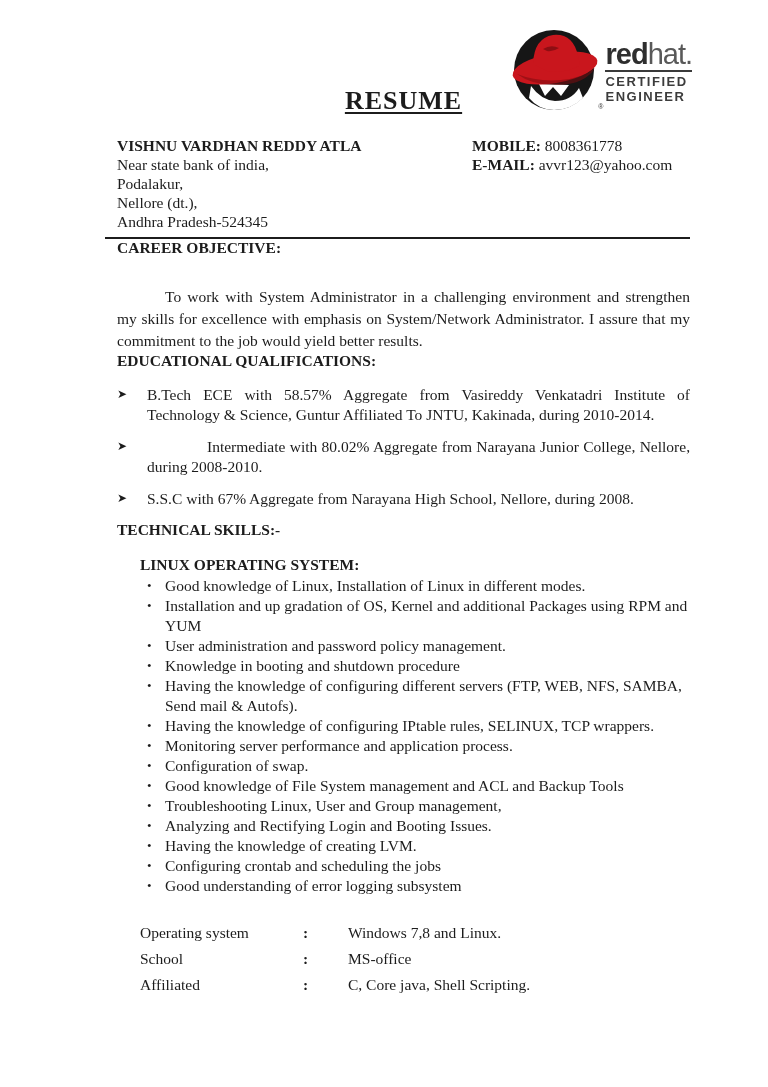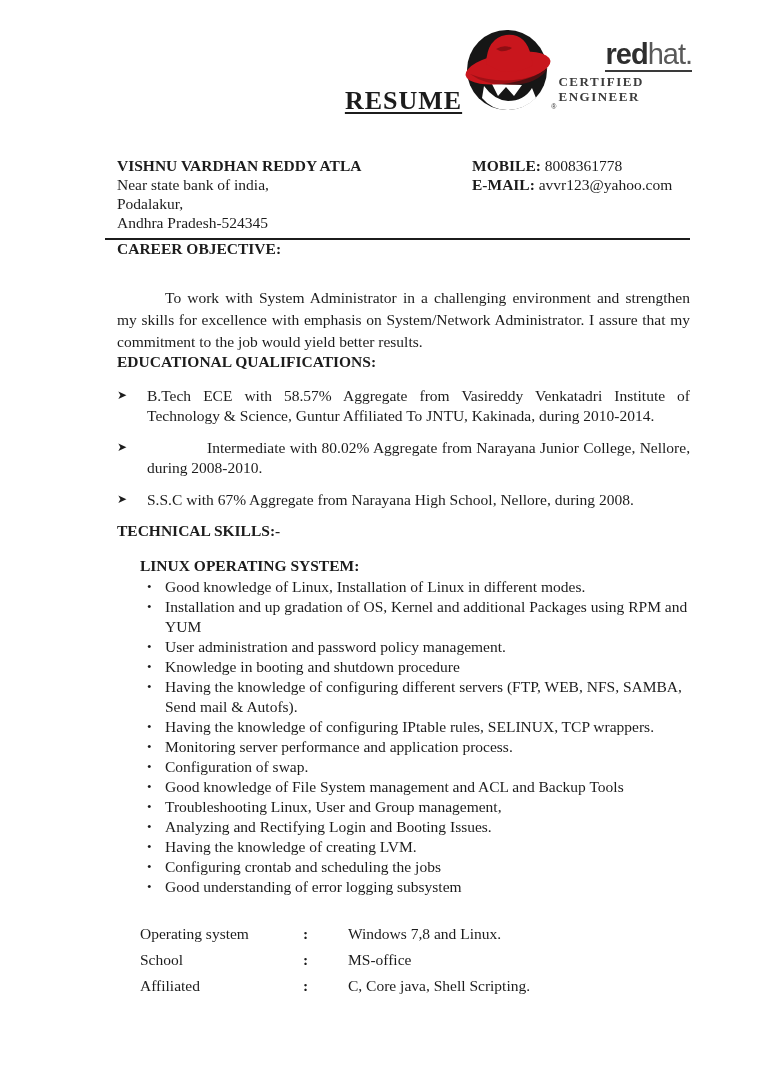--- a/index.html
+++ b/index.html
@@ -41,46 +41,45 @@
   .logo-text { padding-top: 16px; }
   .wordmark {
     font-family: "Liberation Sans", sans-serif;
     font-size: 29px;
     line-height: 1;
     letter-spacing: -1px;
     border-bottom: 2px solid #3a3a3a;
     padding-bottom: 1px;
     margin-bottom: 3px;
     white-space: nowrap;
-    margin-left: 47px;
   }
   .wordmark .red  { font-weight: bold; color: #2e2e2e; }
   .wordmark .hat  { font-weight: normal; color: #595959; }
   .cert {
-    font-family: Liberation Serif, serif;
+    font-family: Liberation Sans, sans-serif;
     font-weight: bold;
     color: #3c3c3c;
     font-size: 13px;
     line-height: 1.15;
     letter-spacing: 1.5px;
   }
 
   
   .title-row { padding-top: 86px; text-align: center; }
   .page-title {
     display: inline-block;
     font-size: 26px;
     font-weight: bold;
     letter-spacing: 1px;
     text-decoration: underline;
     text-underline-offset: 3px;
   }
 
   
-  .contact { display: flex; margin-top: 40px; line-height: 19px; }
+  .contact { display: flex; margin-top: 20px; line-height: 19px; }
   .contact-left { width: 355px; flex: none; }
   .contact-name { font-weight: bold; }
   .contact-right { flex: 1; }
   .contact-row { white-space: nowrap; }
   .contact-label { font-weight: bold; }
   .divider {
     border: none;
     border-top: 2px solid #1c1c1c;
     margin: 6px 0 0 -12px;
   }
@@ -154,20 +153,21 @@
 
     <div class="title-row">
       <span class="page-title">RESUME</span>
     </div>
 
     <div class="contact">
       <div class="contact-left">
         <div class="contact-name">VISHNU VARDHAN REDDY ATLA</div>
         <div>Near state bank of india,</div>
         <div>Podalakur,</div>
+        <div>Nellore (dt.),</div>
         <div>Andhra Pradesh-524345</div>
       </div>
       <div class="contact-right">
         <div class="contact-row">
           <span class="contact-label">MOBILE:</span>
           <span>8008361778</span>
         </div>
         <div class="contact-row">
           <span class="contact-label">E-MAIL:</span>
           <span>avvr123@yahoo.com</span>

